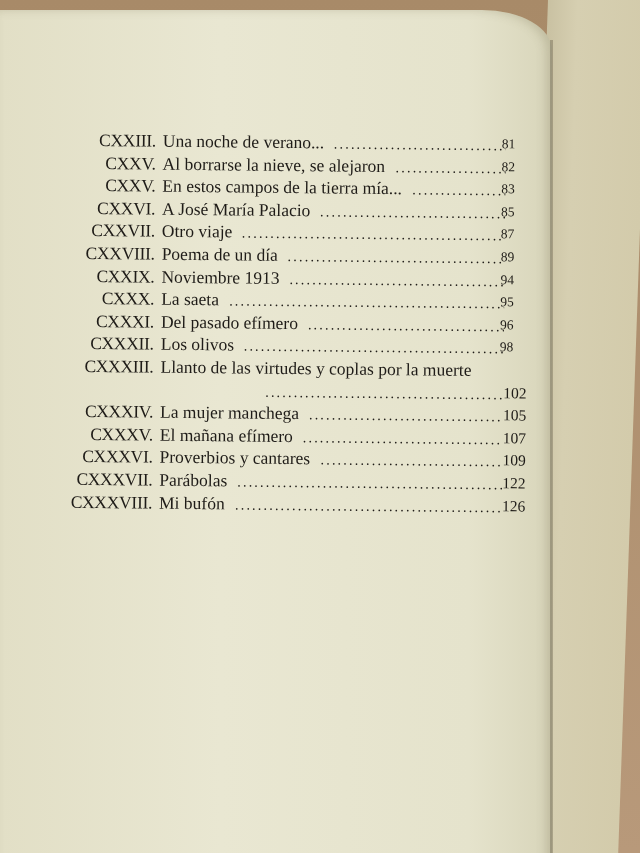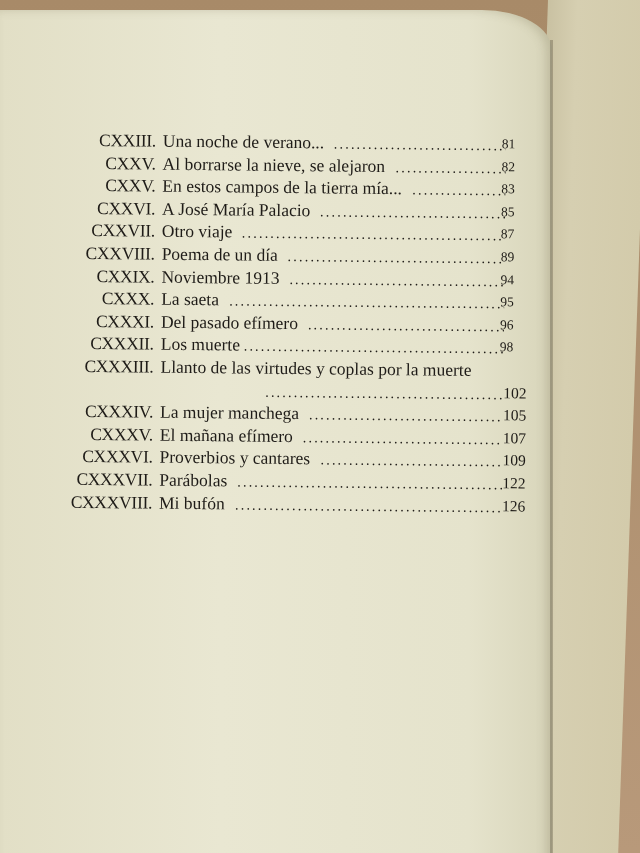--- a/index.html
+++ b/index.html
@@ -112,21 +112,21 @@
       <span class="toc-page small">95</span>
     </div>
     <div class="toc-row">
       <span class="toc-num">CXXXI.</span>
       <span class="toc-title">Del pasado efímero</span>
       <span class="toc-dots" style="width: 196px;">........................................................</span>
       <span class="toc-page small">96</span>
     </div>
     <div class="toc-row">
       <span class="toc-num">CXXXII.</span>
-      <span class="toc-title">Los muerte</span>
+      <span class="toc-title">Los olivos</span>
       <span class="toc-dots" style="width: 260px;">........................................................</span>
       <span class="toc-page small">98</span>
     </div>
     <div class="toc-row">
       <span class="toc-num">CXXXIII.</span>
       <span class="toc-title">Llanto de las virtudes y coplas por la muerte</span>
     </div>
     <div class="toc-row">
       <span class="toc-num"></span>
       <span class="toc-dots" style="width: 238px;">........................................................</span>

